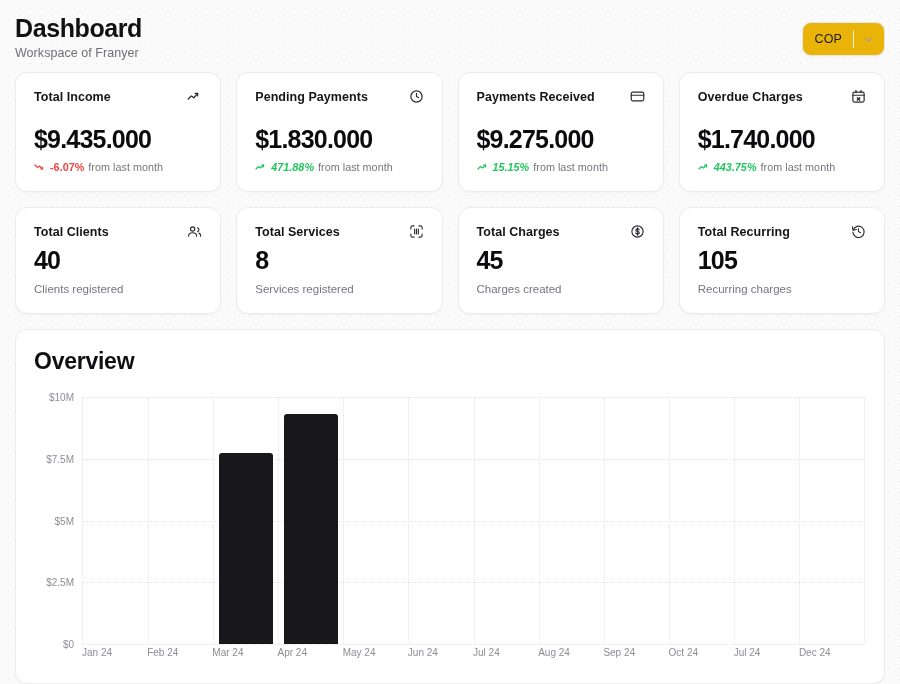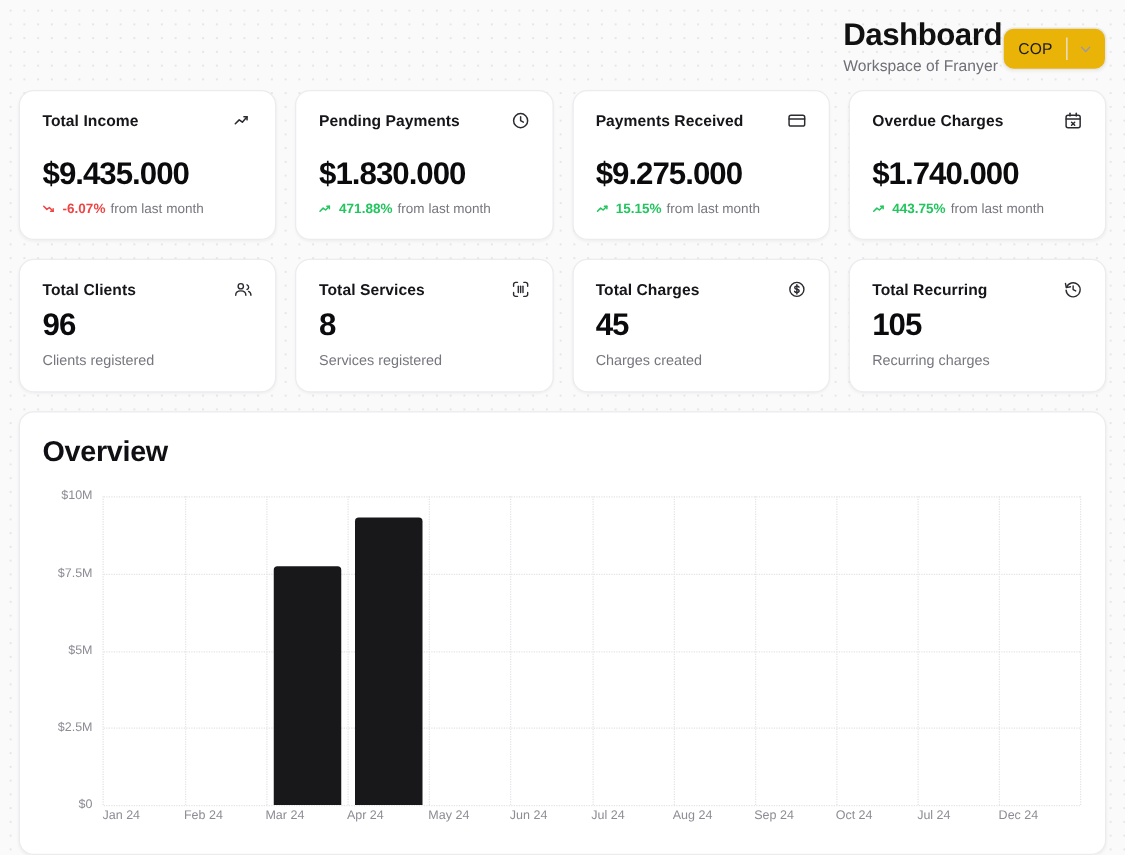--- a/index.html
+++ b/index.html
@@ -17,21 +17,21 @@
     background-size: 11px 11px;
     background-position: 3px 3px;
     color: #0a0a0a;
     -webkit-font-smoothing: antialiased;
   }
 
   
   .header {
     display: flex;
     align-items: flex-start;
-    justify-content: flex-end;
+    justify-content: space-between;
     padding: 14px 15px 0 15px;
     height: 72px;
   }
   .page-title {
     font-size: 25px;
     font-weight: 700;
     letter-spacing: -0.4px;
     line-height: 1.15;
     color: #111;
   }
@@ -119,21 +119,21 @@
   .stat-foot {
     display: flex;
     align-items: flex-start;
     gap: 4px;
     margin-top: 8px;
     font-size: 10.8px;
     color: #76767f;
     letter-spacing: 0.02px;
   }
   .stat-delta { font-weight: 700; }
-  .delta-up { color: #22c55e; }
+  .delta-up { color: #22c55e; font-style: italic; }
   .delta-down { color: #ef4444; }
   .trend-ic { display: flex; align-items: center; }
   .stat-sub {
     margin-top: 9px;
     font-size: 11.5px;
     color: #76767f;
   }
   .row2 .stat-value { margin-top: 7px; }
 
   
@@ -355,21 +355,21 @@
       <span class="stat-label">Total Clients</span>
       <span class="stat-icon">
         <svg width="15" height="15" viewBox="0 0 24 24" fill="none" stroke="currentColor" stroke-width="1.8" stroke-linecap="round" stroke-linejoin="round">
             <circle cx="9" cy="8" r="3.4"></circle>
             <path d="M2.5 19.5c0-3.6 2.9-5.6 6.5-5.6s6.5 2 6.5 5.6"></path>
             <path d="M17 6.2a3.2 3.2 0 0 1 0 6"></path>
             <path d="M19 14.6c2 .8 3 2.5 3 4.9"></path>
           </svg>
       </span>
     </div>
-    <div class="stat-value">96</div>
+    <div class="stat-value">40</div>
     <div class="stat-sub">Clients registered</div>
   </div>
 
   <div class="stat-card">
     <div class="stat-top">
       <span class="stat-label">Total Services</span>
       <span class="stat-icon">
         <svg width="15" height="15" viewBox="0 0 24 24" fill="none" stroke="currentColor" stroke-width="1.8" stroke-linecap="round" stroke-linejoin="round">
             <path d="M3 8V5.5A2.5 2.5 0 0 1 5.5 3H8"></path>
             <path d="M16 3h2.5A2.5 2.5 0 0 1 21 5.5V8"></path>

